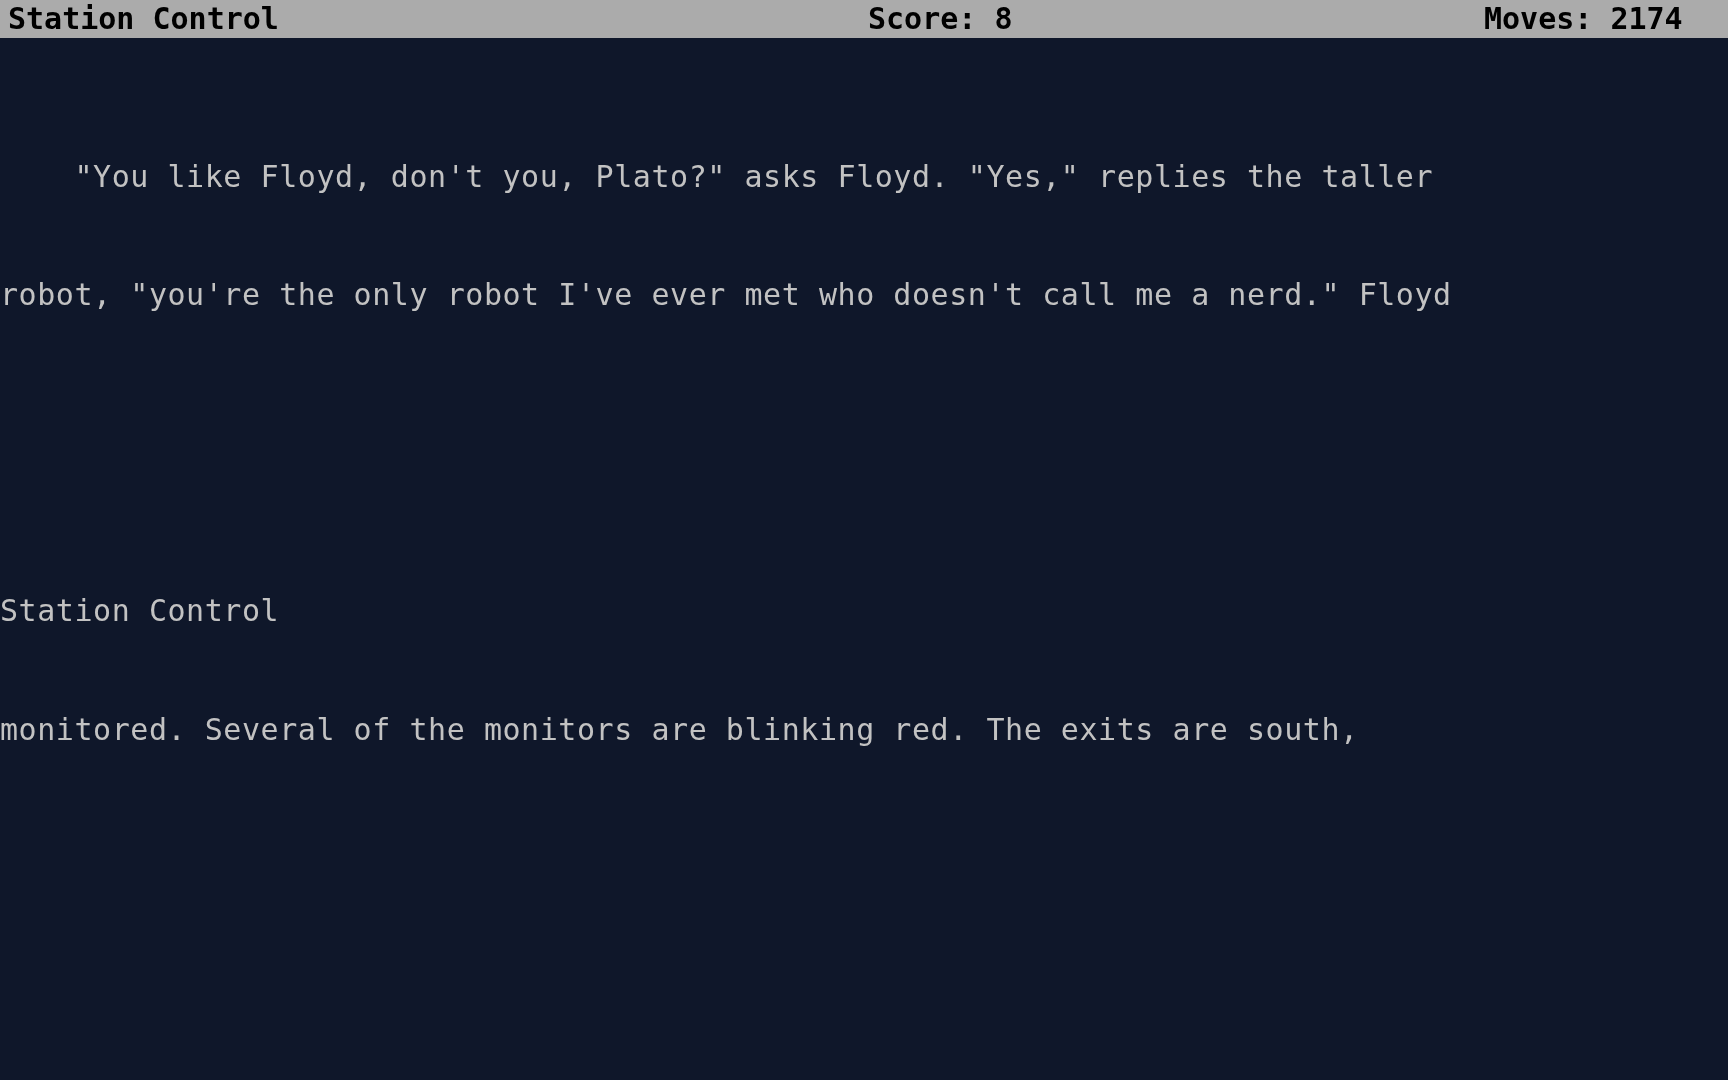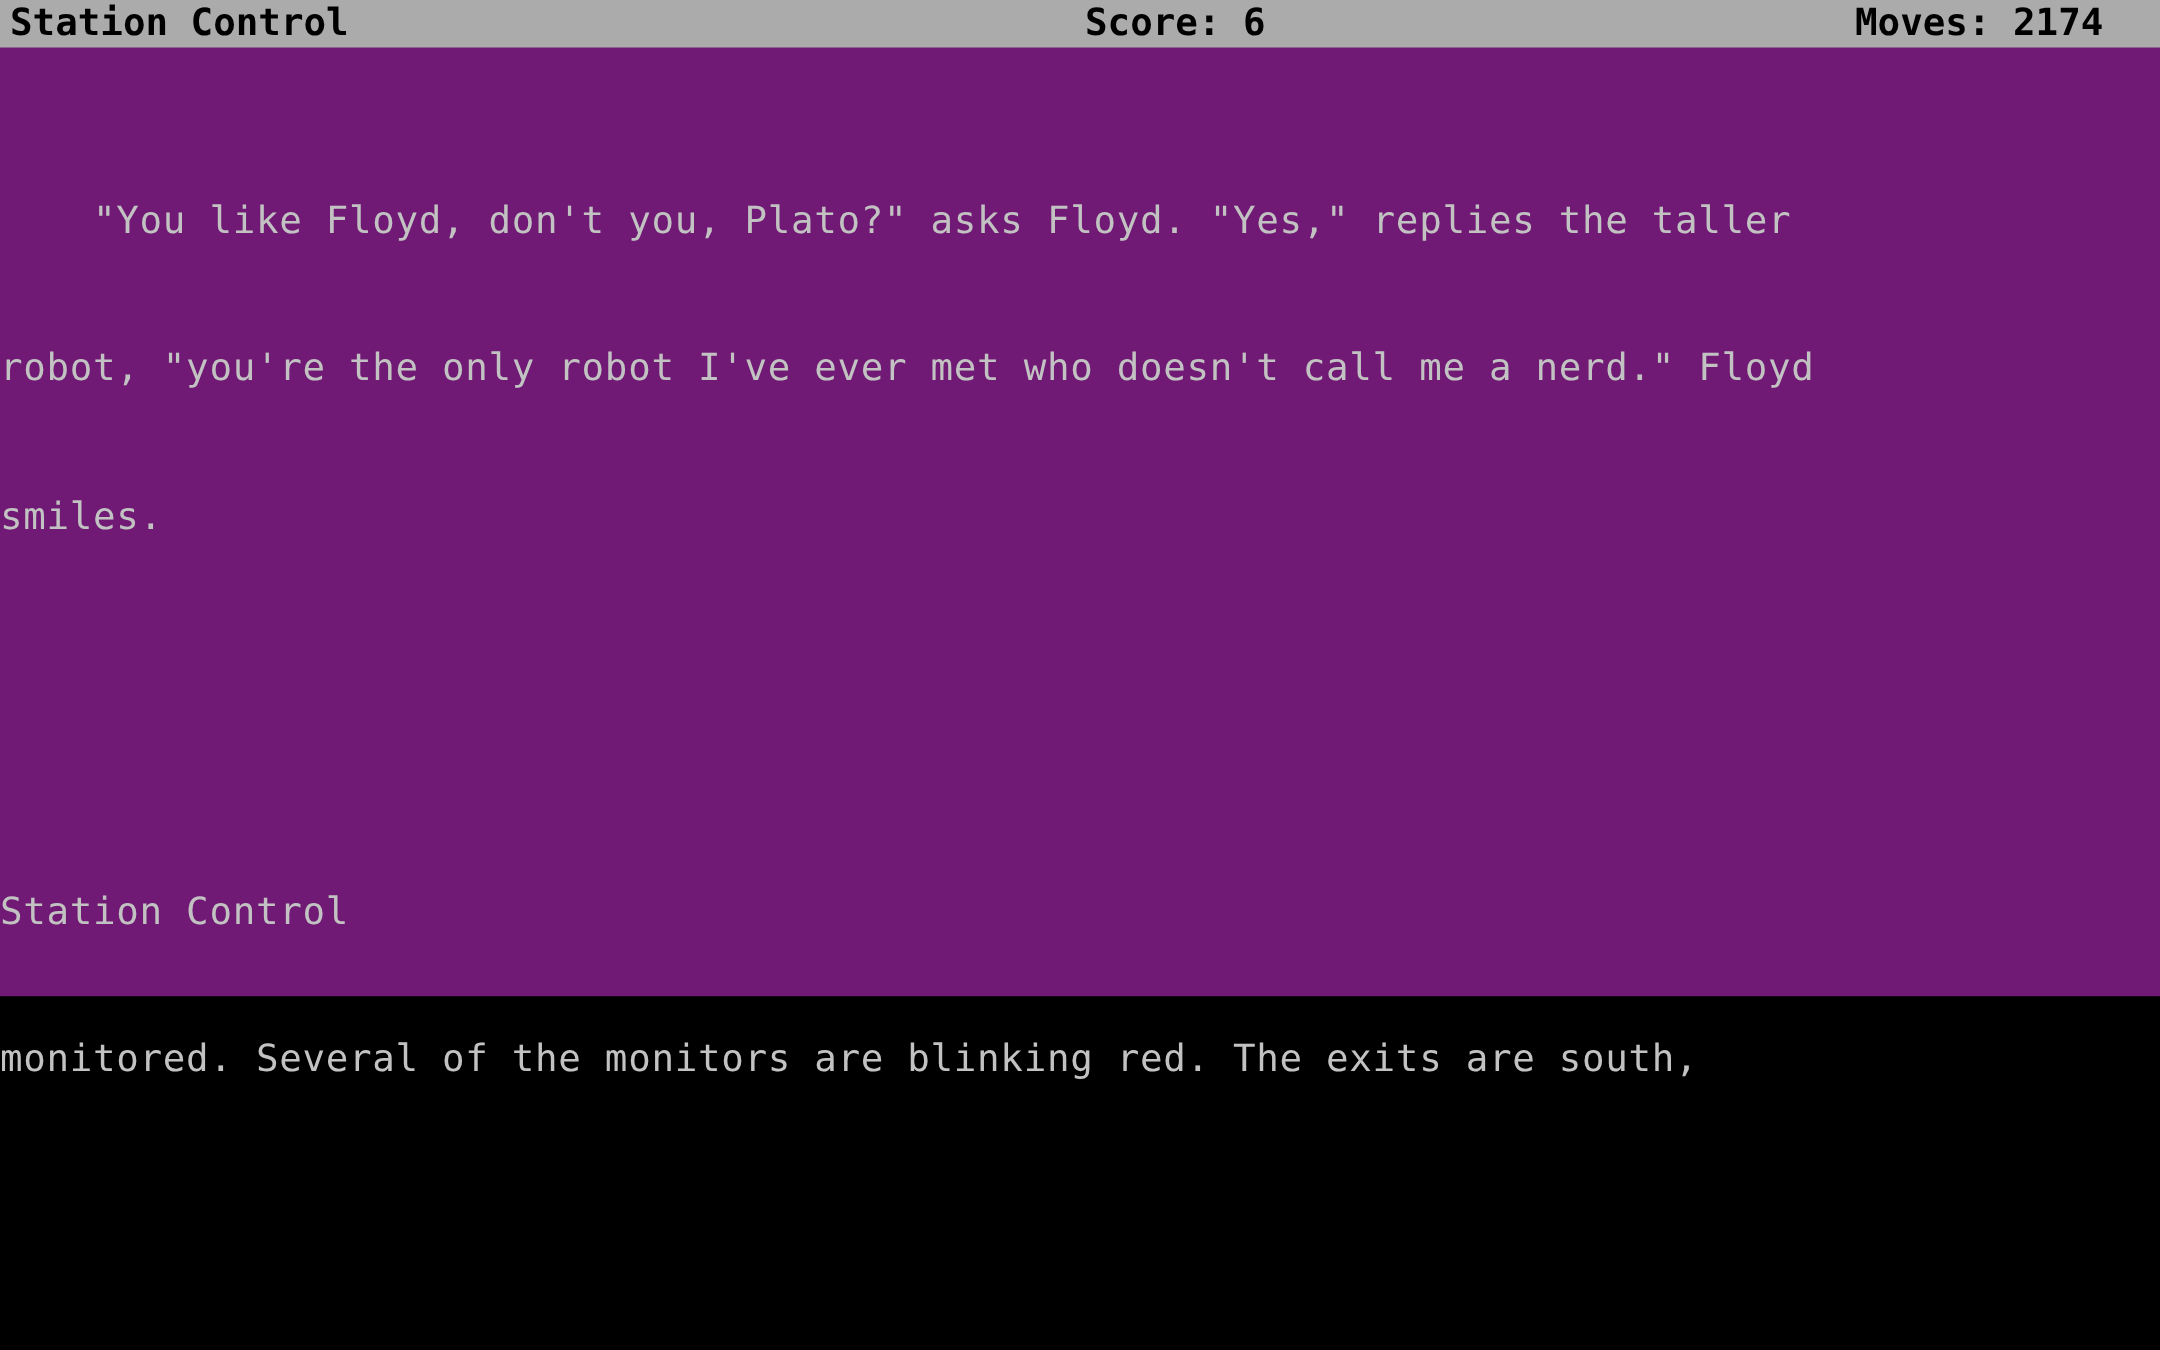--- a/index.html
+++ b/index.html
@@ -11,22 +11,22 @@
   body {
     width: 1728px;
     height: 1080px;
     overflow: hidden;
     font-family: "DejaVu Sans Mono", "Liberation Mono", monospace;
   }
 
   #screen {
     position: relative;
     width: 1728px;
-    height: 797px;
-    background: #701a75;
+    height: 1080px;
+    background: #0f172a;
   }
 
   
   .status-bar {
     position: absolute;
     top: 0;
     left: 0;
     width: 1728px;
     height: 38px;
     background: #ababab;
@@ -68,29 +68,28 @@
   }
   .line.blank { color: transparent; }
 </style>
 </head>
 <body>
 
 <div id="screen">
 
   <div class="status-bar">
     <span class="sb-cell sb-room">Station Control</span>
-    <span class="sb-cell sb-score">Score: 6</span>
+    <span class="sb-cell sb-score">Score: 8</span>
     <span class="sb-cell sb-moves">Moves: 2174</span>
   </div>
 
   <div class="transcript">
 
     <div class="line">    "You like Floyd, don't you, Plato?" asks Floyd. "Yes," replies the taller</div>
     <div class="line">robot, "you're the only robot I've ever met who doesn't call me a nerd." Floyd</div>
-    <div class="line">smiles.</div>
 
     <div class="line blank">&nbsp;</div>
 
     <div class="line">Station Control</div>
     <div class="line">monitored. Several of the monitors are blinking red. The exits are south,</div>
     
     
 
     
 

